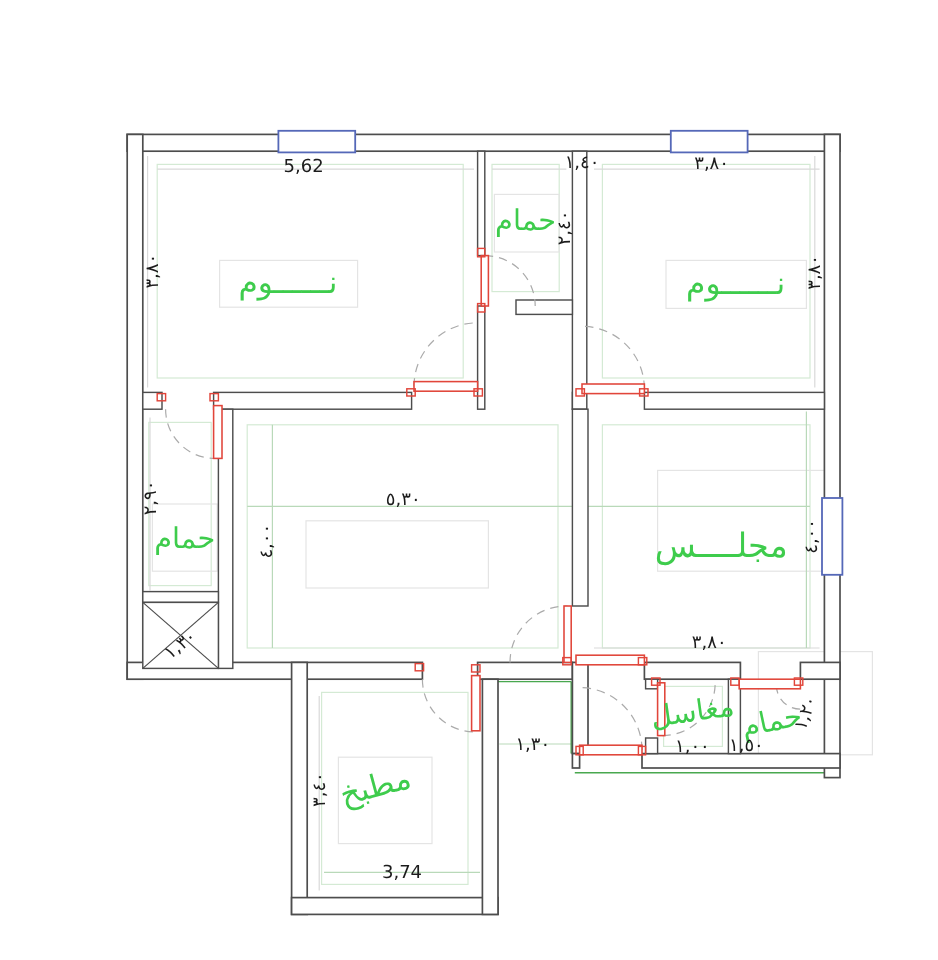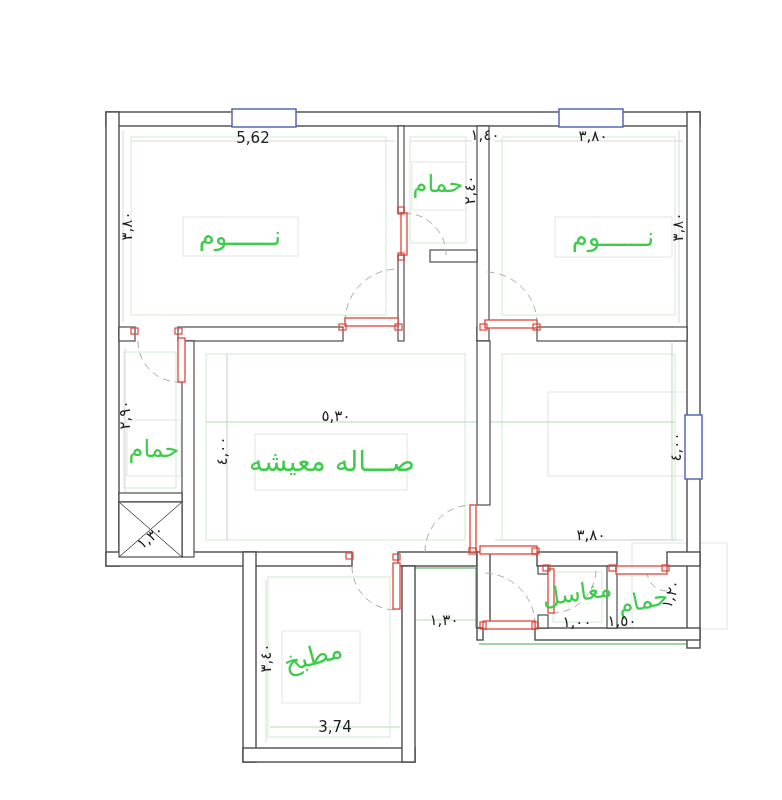--- a/index.html
+++ b/index.html
@@ -157,21 +157,21 @@
       <rect x="532" y="622" width="6" height="7"></rect>
       <rect x="543" y="565" width="7" height="6"></rect>
       <rect x="609" y="565" width="7" height="6"></rect>
       <rect x="662" y="565" width="7" height="6"></rect>
     </g>
   </svg>
 
   <span class="room-label" style="left:240px;top:236px;font-size:26px;">نــــــوم</span>
   <span class="room-label" style="left:438px;top:184px;font-size:24px;">حمام</span>
   <span class="room-label" style="left:613px;top:237px;font-size:26px;">نــــــوم</span>
-  <span class="room-label" style="left:332px;top:461px;font-size:28px;">صـــاله معيشه</span>
+  <span class="room-label" style="left:601px;top:455px;font-size:28px;">مجلــــس</span>
   <span class="room-label" style="left:154px;top:449px;font-size:24px;">حمام</span>
   <span class="room-label" style="left:313px;top:656px;font-size:26px;transform:translate(-50%,-50%) rotate(-15deg);">مطبخ</span>
   <span class="room-label" style="left:577px;top:593px;font-size:24px;transform:translate(-50%,-50%) rotate(-8deg);">مغاسل</span>
   <span class="room-label" style="left:643px;top:601px;font-size:24px;transform:translate(-50%,-50%) rotate(-12deg);">حمام</span>
 
   <span class="dim" style="left:253px;top:138px;">5,62</span>
   <span class="dim" style="left:438px;top:135px;margin-left:47px;">١,٤٠</span>
   <span class="dim" style="left:593px;top:136px;">٣,٨٠</span>
   <span class="dim" style="left:127px;top:226px;transform:translate(-50%,-50%) rotate(-90deg);">٣,٨٠</span>
   <span class="dim" style="left:470px;top:190px;transform:translate(-50%,-50%) rotate(-90deg);">٢,٤٠</span>

